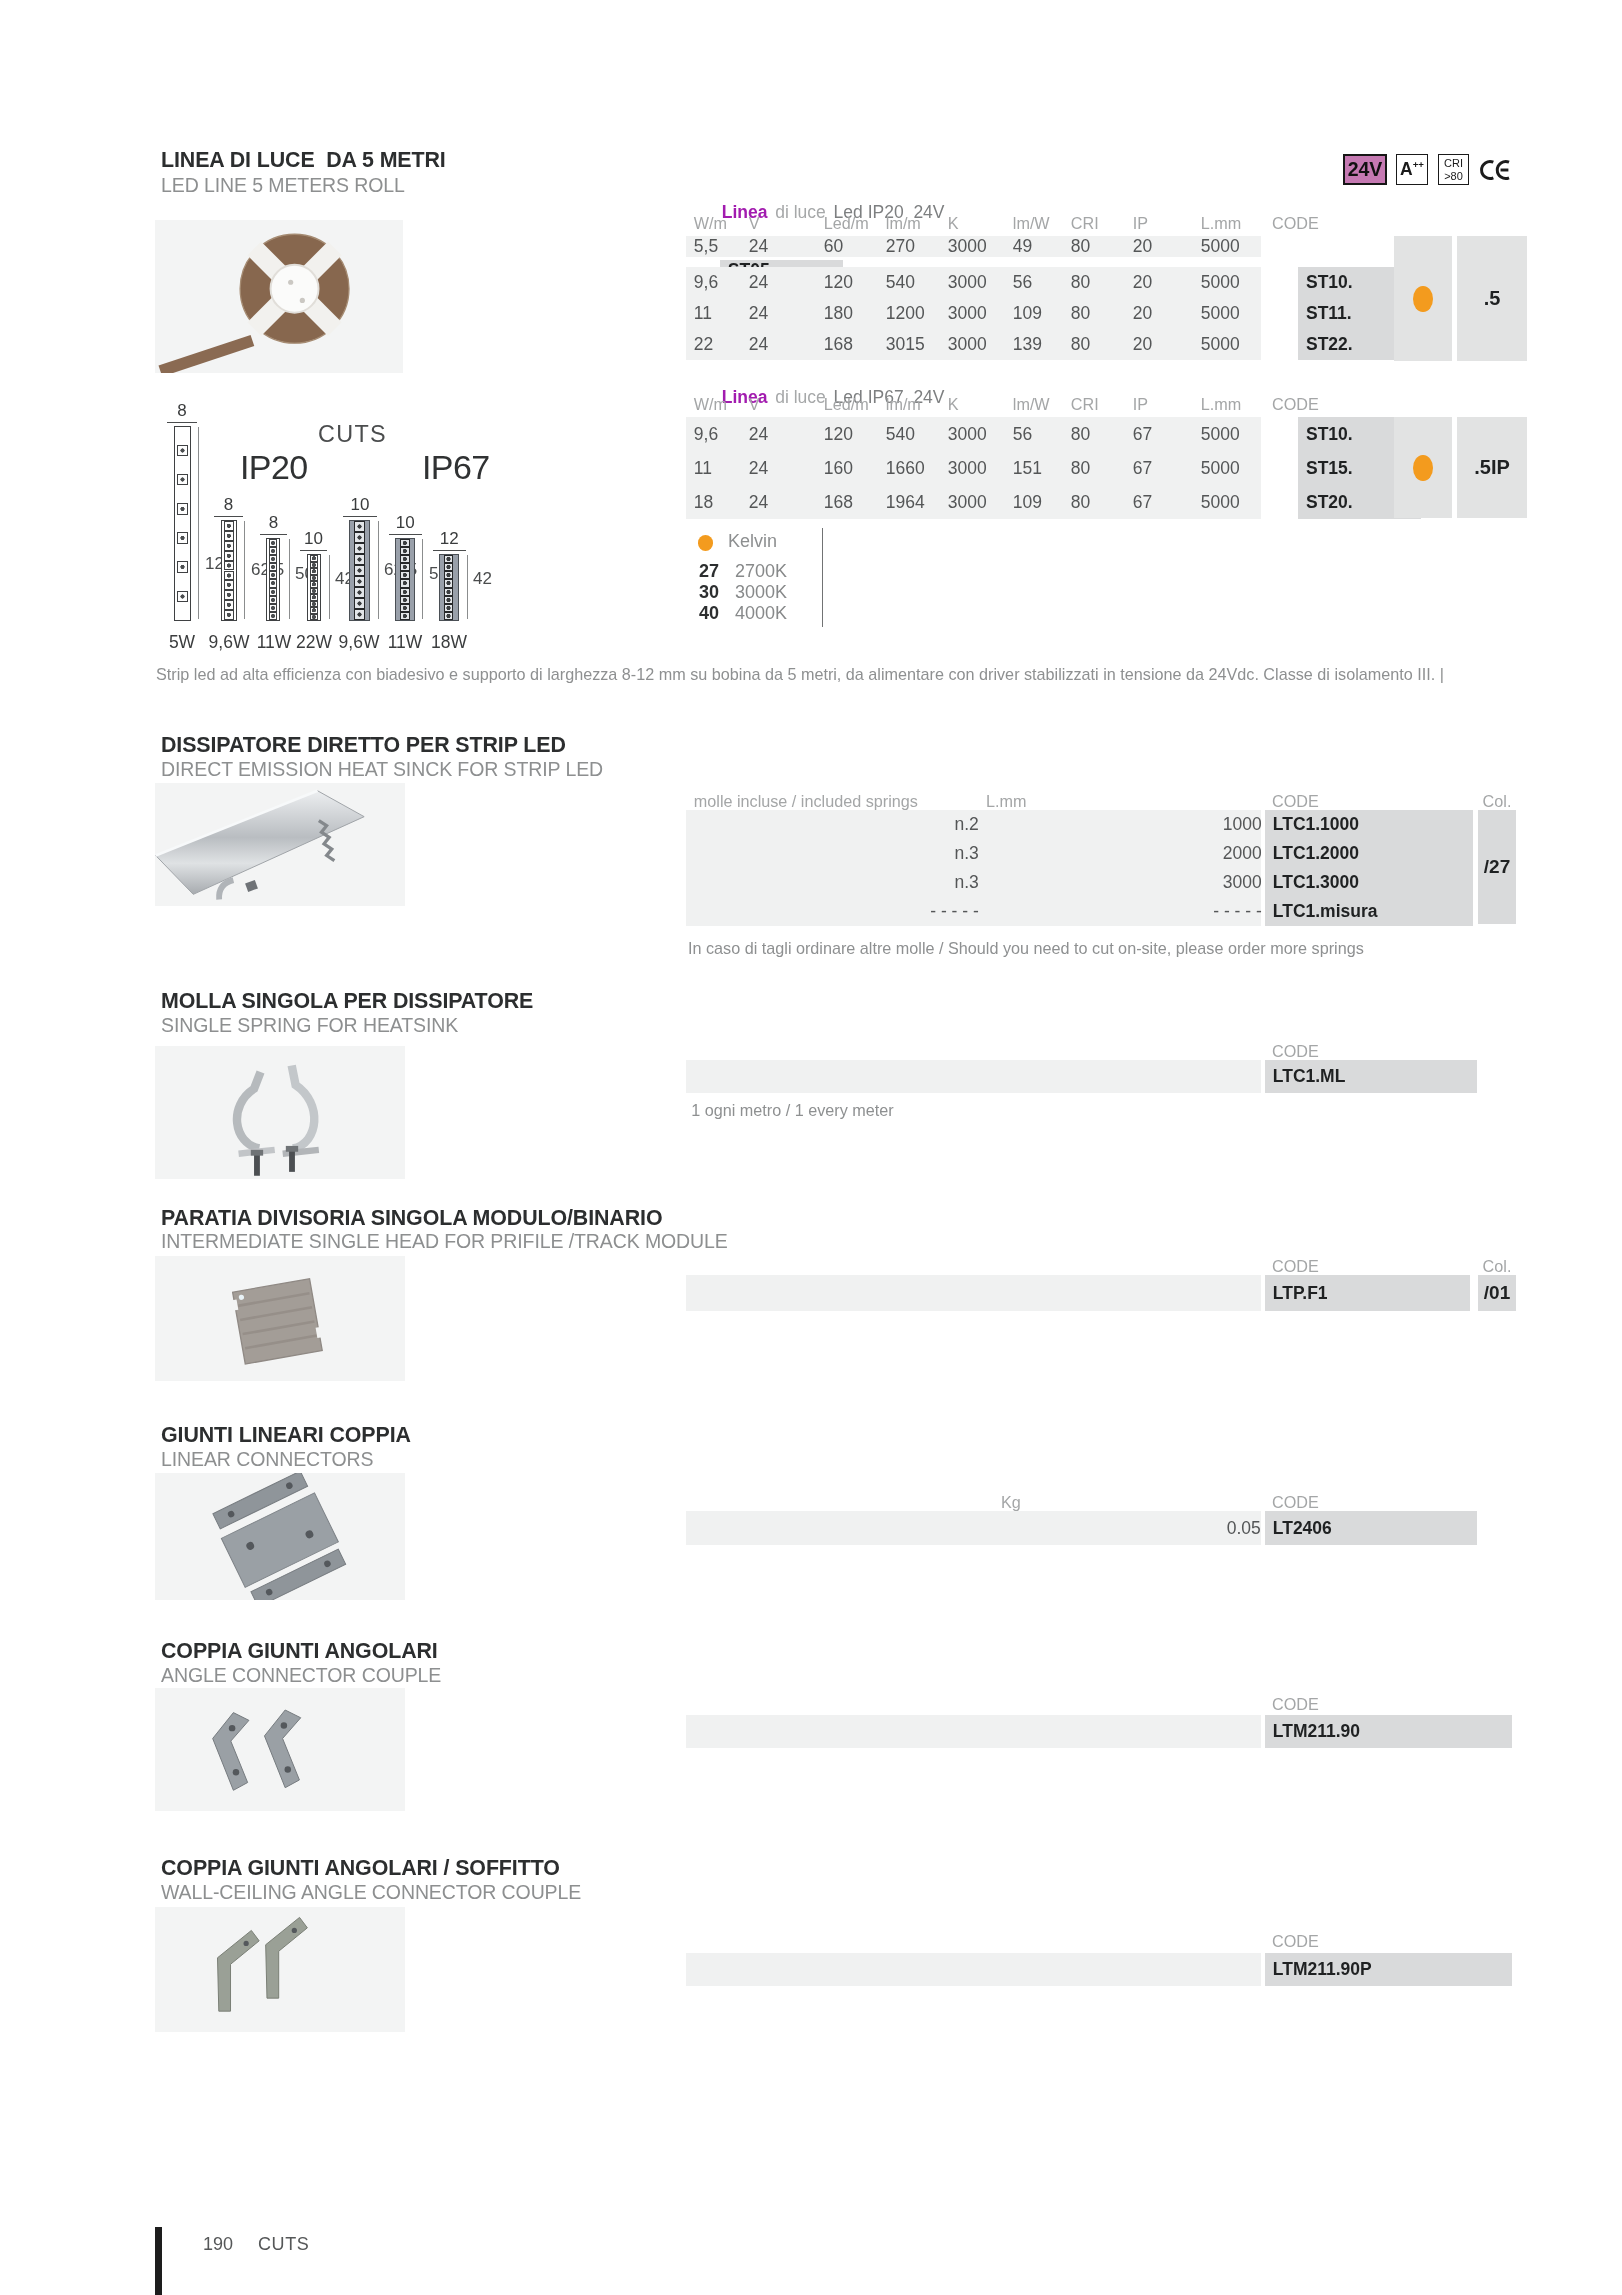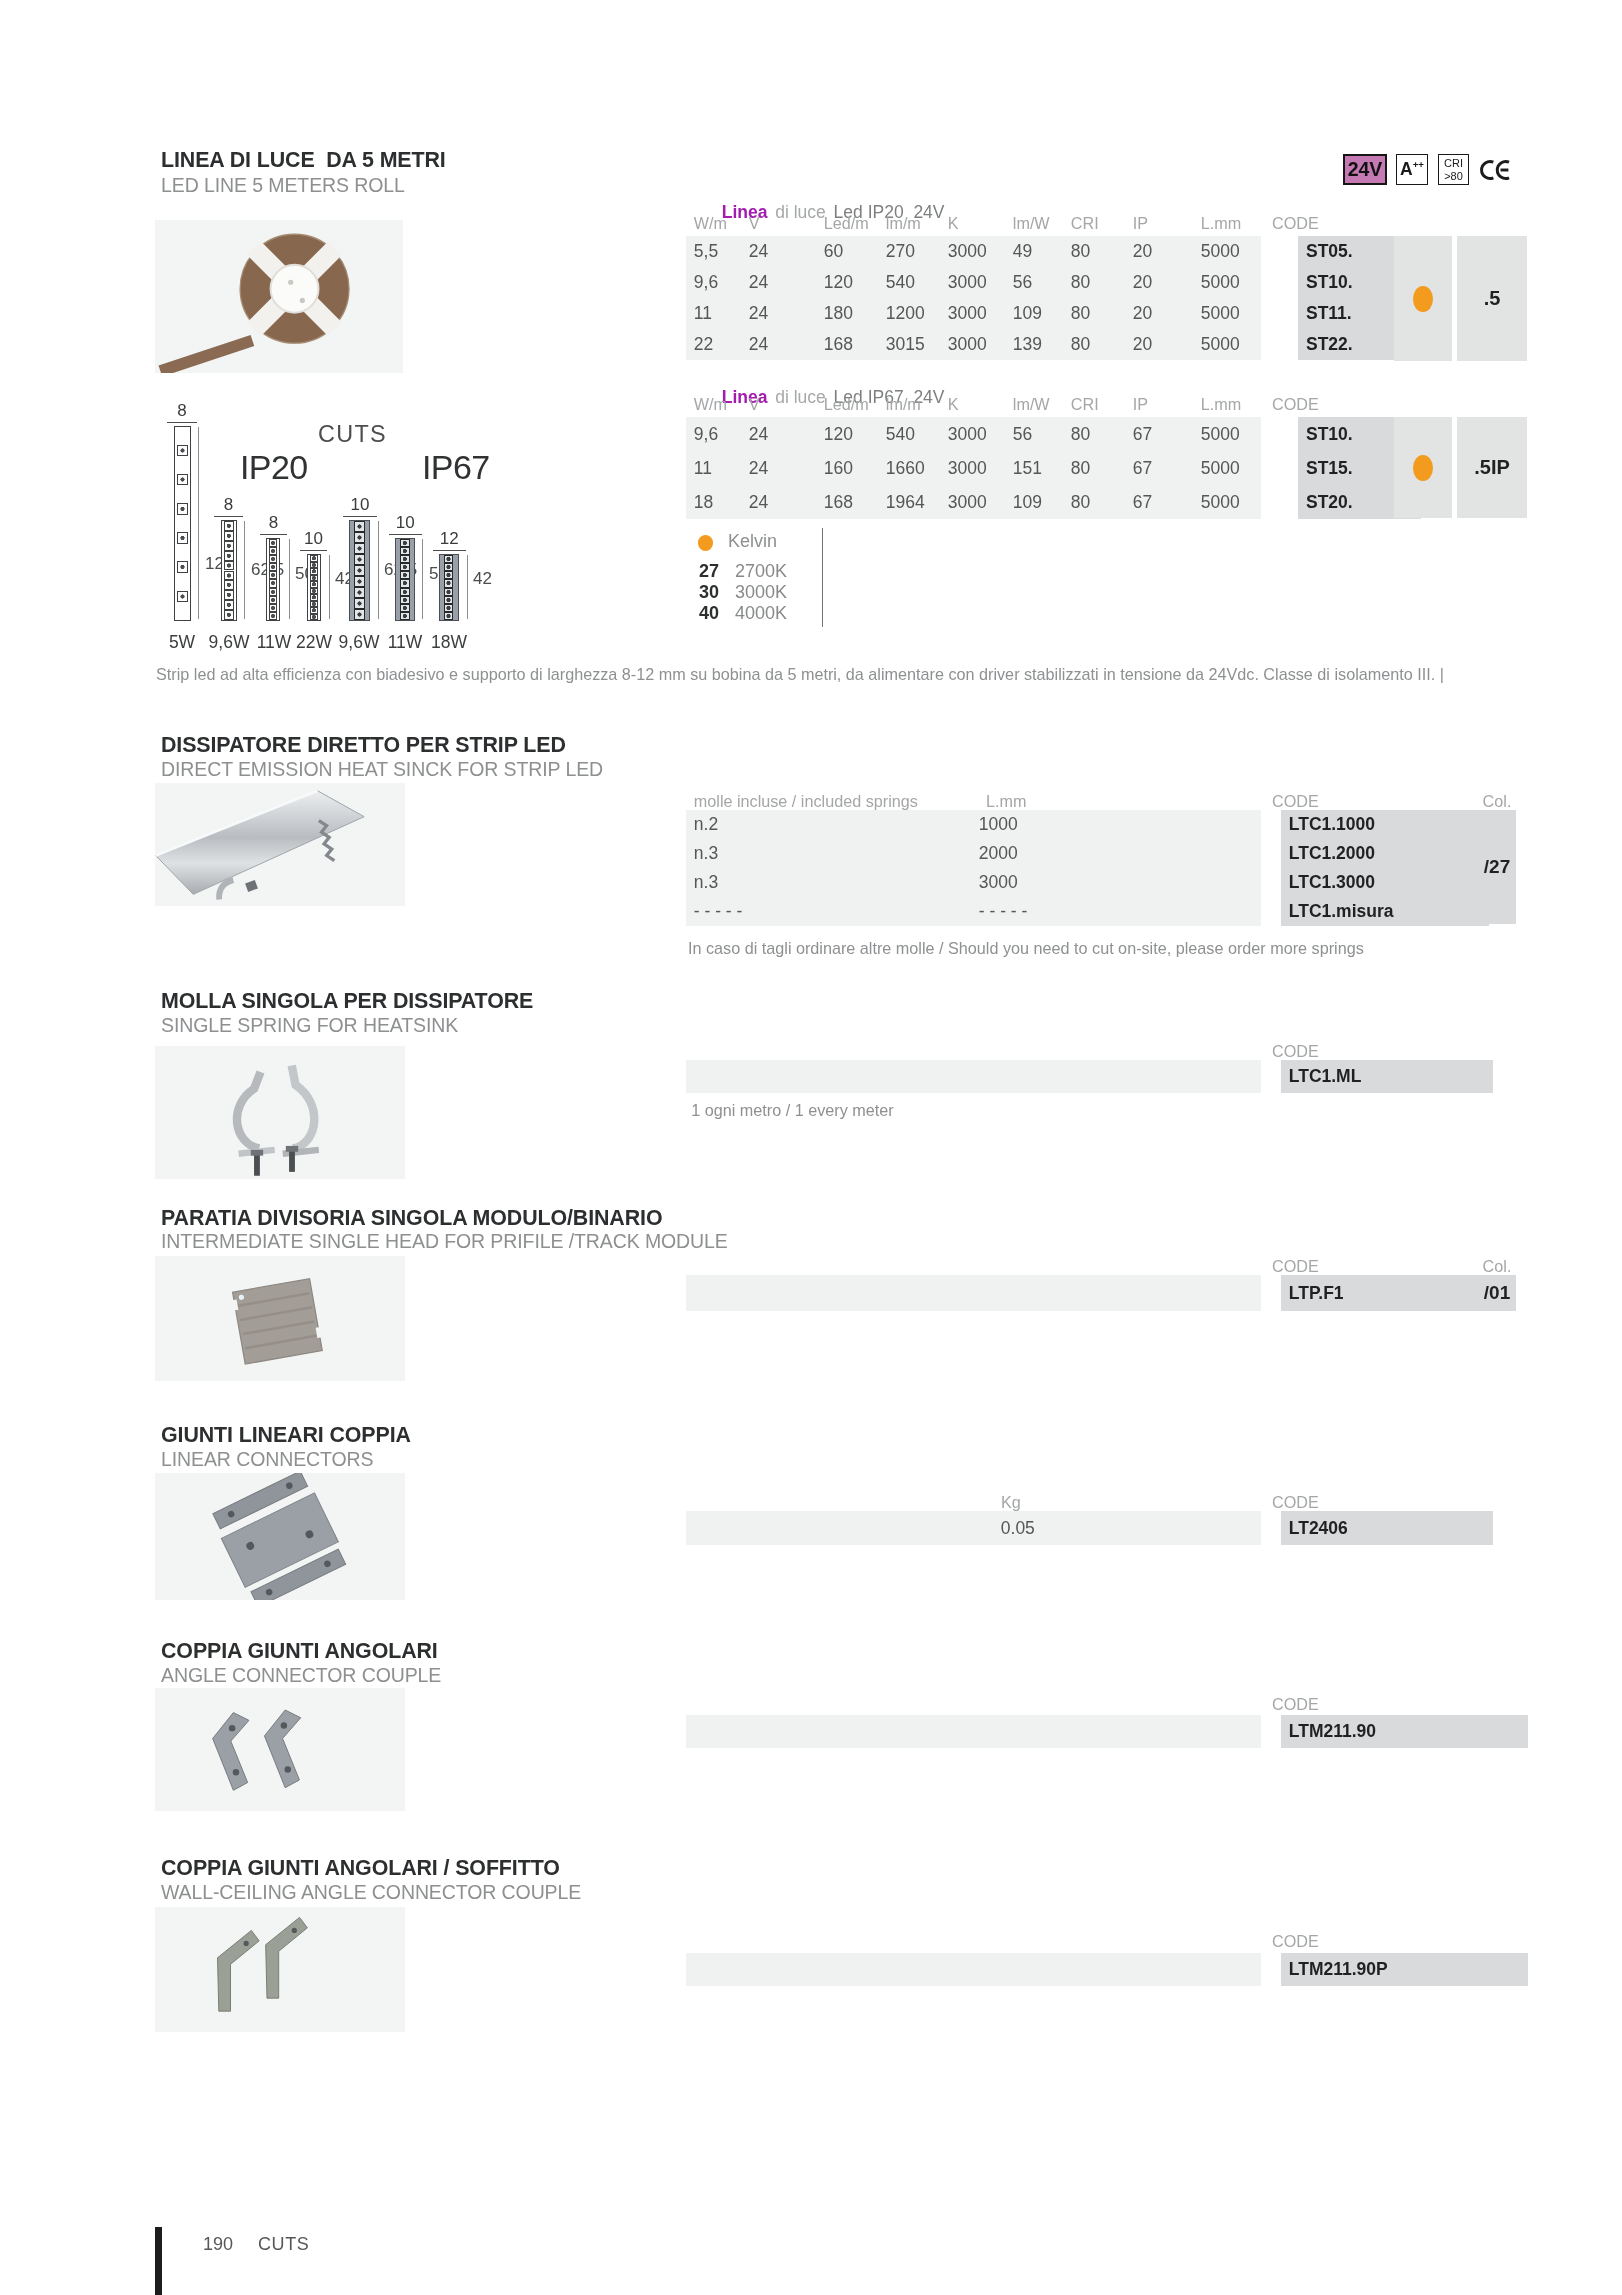--- a/index.html
+++ b/index.html
@@ -38,21 +38,21 @@
   .scells span{font-size:17.5px;color:#545657;}
   .scode{box-sizing:border-box;padding-left:7.8px;background:#d9dadb;display:flex;align-items:center;
          font-size:17.5px;font-weight:bold;color:#1f2122;}
   .w190{width:123px;margin-left:34px;} .w315{width:205px;} .w320{width:208px;} .w380{width:247px;} .w390{width:212px;}
   .dotbox,.lblbox,.colbox{position:absolute;background:#e2e3e3;display:flex;align-items:center;justify-content:center;}
   .dotbox{width:58px;}
   .lblbox{width:70px;font-size:20px;font-weight:bold;color:#1f2122;}
   .colbox{background:#d9dadb;font-size:19px;font-weight:bold;color:#1f2122;}
   .odot{width:19.5px;height:26px;border-radius:50%;background:#f39b1e;}
   
-  .grow{display:flex;gap:20px;}
+  .grow{display:flex;gap:4px;text-align:right;}
   .gband{width:575px;background:#f0f1f1;box-sizing:border-box;padding-left:7.8px;display:grid;align-items:center;}
   .gband span{font-size:17.5px;color:#545657;}
   .note{position:absolute;font-size:16.2px;color:#8e9091;}
   
   .kelvin{position:absolute;left:690px;top:530px;width:130px;}
   .kel-dot{position:absolute;left:7.8px;top:5.2px;width:15.6px;height:15.6px;border-radius:50%;background:#f39b1e;}
   .kel-title{position:absolute;left:38px;top:1.3px;font-size:18px;color:#8d8f90;}
   .kel-rows{position:absolute;left:9px;top:31px;}
   .kel-row{height:21px;}
   .kel-code{display:inline-block;width:36px;font-size:18px;font-weight:bold;color:#2c2e2f;}
@@ -134,21 +134,21 @@
           <span>lm/m</span>
           <span>K</span>
           <span>lm/W</span>
           <span>CRI</span>
           <span>IP</span>
           <span>L.mm</span>
         </div>
       <span class="code-h">CODE</span>
     </div>
     <div class="rows" style="top:55px;">
-        <div class="srow" style="height: 31px;">
+        <div class="srow" style="height: 31px; flex-direction: column;">
           <div class="scells">
             <span>5,5</span>
             <span>24</span>
             <span>60</span>
             <span>270</span>
             <span>3000</span>
             <span>49</span>
             <span>80</span>
             <span>20</span>
             <span>5000</span>

